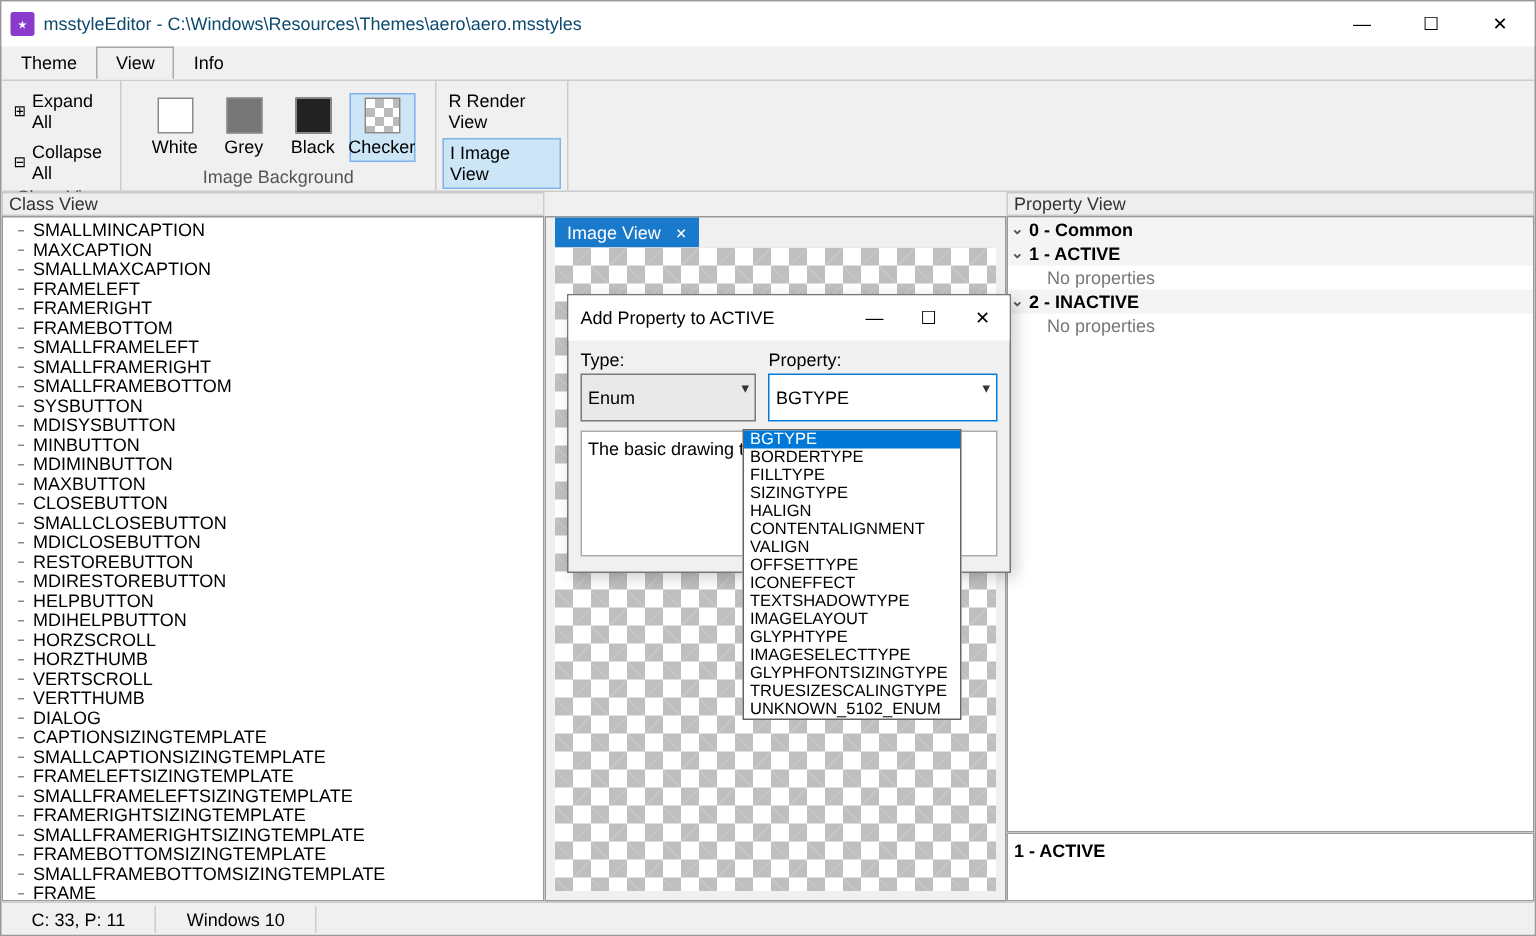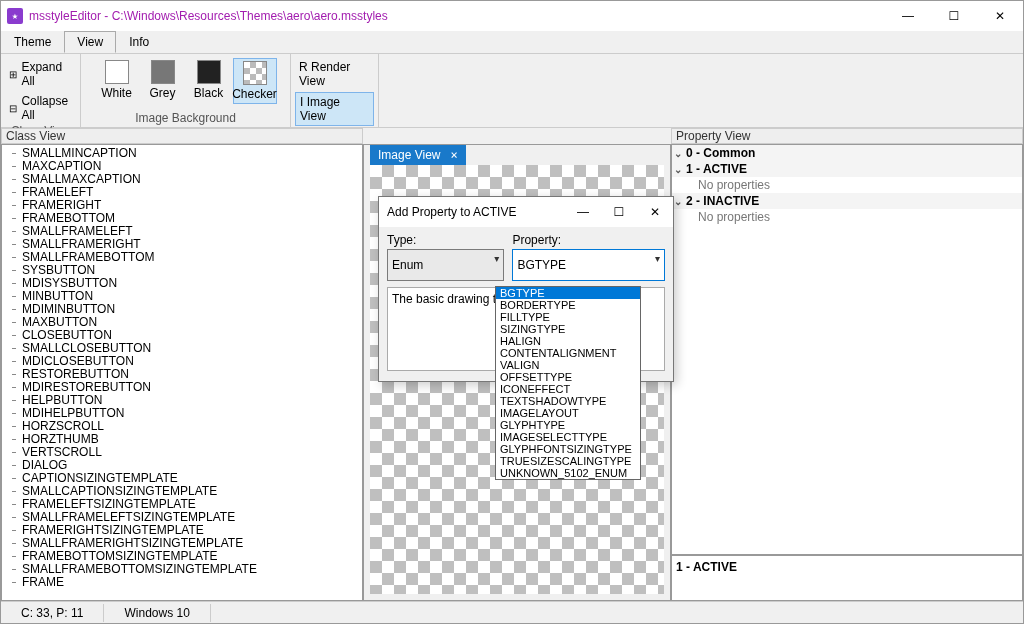--- a/index.html
+++ b/index.html
@@ -1,19 +1,19 @@
 <!DOCTYPE html>
 <html><head>
 <meta charset="utf-8">
 <style>
 * { box-sizing: border-box; margin: 0; padding: 0; font-family: "Segoe UI", Tahoma, sans-serif; font-size: 12px; }
 body { width: 1024px; height: 624px; background: #f0f0f0; display: flex; flex-direction: column; border: 1px solid #999; overflow: hidden; }
 .titlebar { display: flex; align-items: center; height: 30px; background: #fff; padding-left: 6px; }
 .app-icon { width: 16px; height: 16px; background: #8a3bce; border-radius: 2px; display: flex; align-items: center; justify-content: center; color: #fff; font-size: 11px; font-weight: bold; }
-.title-text { margin-left: 6px; color: #a21caf; }
+.title-text { margin-left: 6px; color: #0c4a6e; }
 .titlebar-spacer { flex: 1; }
 .win-btn { width: 46px; height: 30px; display: flex; align-items: center; justify-content: center; color: #000; }
 .menu { display: flex; height: 23px; border-bottom: 1px solid #ccc; }
 .menu-item { padding: 3px 12px; border: 1px solid transparent; }
 .menu-item.active { background: #f0f0f0; border: 1px solid #aaa; border-bottom-color: #f0f0f0; }
 .ribbon { display: flex; height: 74px; border-bottom: 1px solid #ccc; }
 .ribbon-group { display: flex; flex-direction: column; border-right: 1px solid #ccc; padding: 0 4px; }
 .ribbon-group-body { flex: 1; display: flex; align-items: flex-start; gap: 2px; padding-top: 4px; }
 .ribbon-group-label { text-align: center; height: 16px; color: #555; }
 .small-btn-col { display: flex; flex-direction: column; gap: 2px; }
@@ -109,21 +109,21 @@
           </div>
         <div class="small-btn">
             <span class="small-icon">⊟</span>
             <span>Collapse All</span>
           </div>
       </div>
     </div>
     <div class="ribbon-group-label">Class View</div>
   </div>
   <div class="ribbon-group" style="width:210px;">
-    <div class="ribbon-group-body" style="justify-content:center;">
+    <div class="ribbon-group-body" style="justify-content:center;align-items:center;">
       <div class="big-btn">
           <div class="swatch sw-white"></div>
           <span>White</span>
         </div>
       <div class="big-btn">
           <div class="swatch sw-grey"></div>
           <span>Grey</span>
         </div>
       <div class="big-btn">
           <div class="swatch sw-black"></div>
@@ -177,20 +177,21 @@
         <div class="tree-item">CLOSEBUTTON</div>
         <div class="tree-item">SMALLCLOSEBUTTON</div>
         <div class="tree-item">MDICLOSEBUTTON</div>
         <div class="tree-item">RESTOREBUTTON</div>
         <div class="tree-item">MDIRESTOREBUTTON</div>
         <div class="tree-item">HELPBUTTON</div>
         <div class="tree-item">MDIHELPBUTTON</div>
         <div class="tree-item">HORZSCROLL</div>
         <div class="tree-item">HORZTHUMB</div>
         <div class="tree-item">VERTSCROLL</div>
+        <div class="tree-item">VERTTHUMB</div>
         <div class="tree-item">DIALOG</div>
         <div class="tree-item">CAPTIONSIZINGTEMPLATE</div>
         <div class="tree-item">SMALLCAPTIONSIZINGTEMPLATE</div>
         <div class="tree-item">FRAMELEFTSIZINGTEMPLATE</div>
         <div class="tree-item">SMALLFRAMELEFTSIZINGTEMPLATE</div>
         <div class="tree-item">FRAMERIGHTSIZINGTEMPLATE</div>
         <div class="tree-item">SMALLFRAMERIGHTSIZINGTEMPLATE</div>
         <div class="tree-item">FRAMEBOTTOMSIZINGTEMPLATE</div>
         <div class="tree-item">SMALLFRAMEBOTTOMSIZINGTEMPLATE</div>
         <div class="tree-item">FRAME</div>

